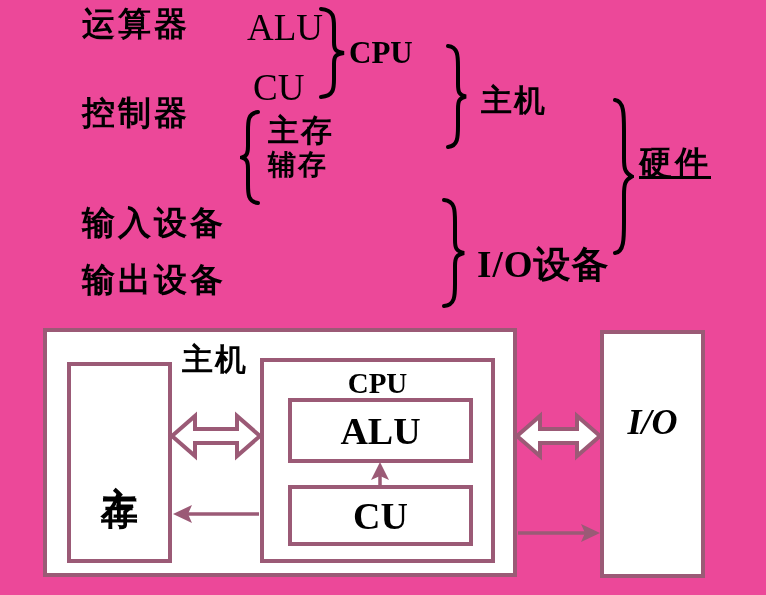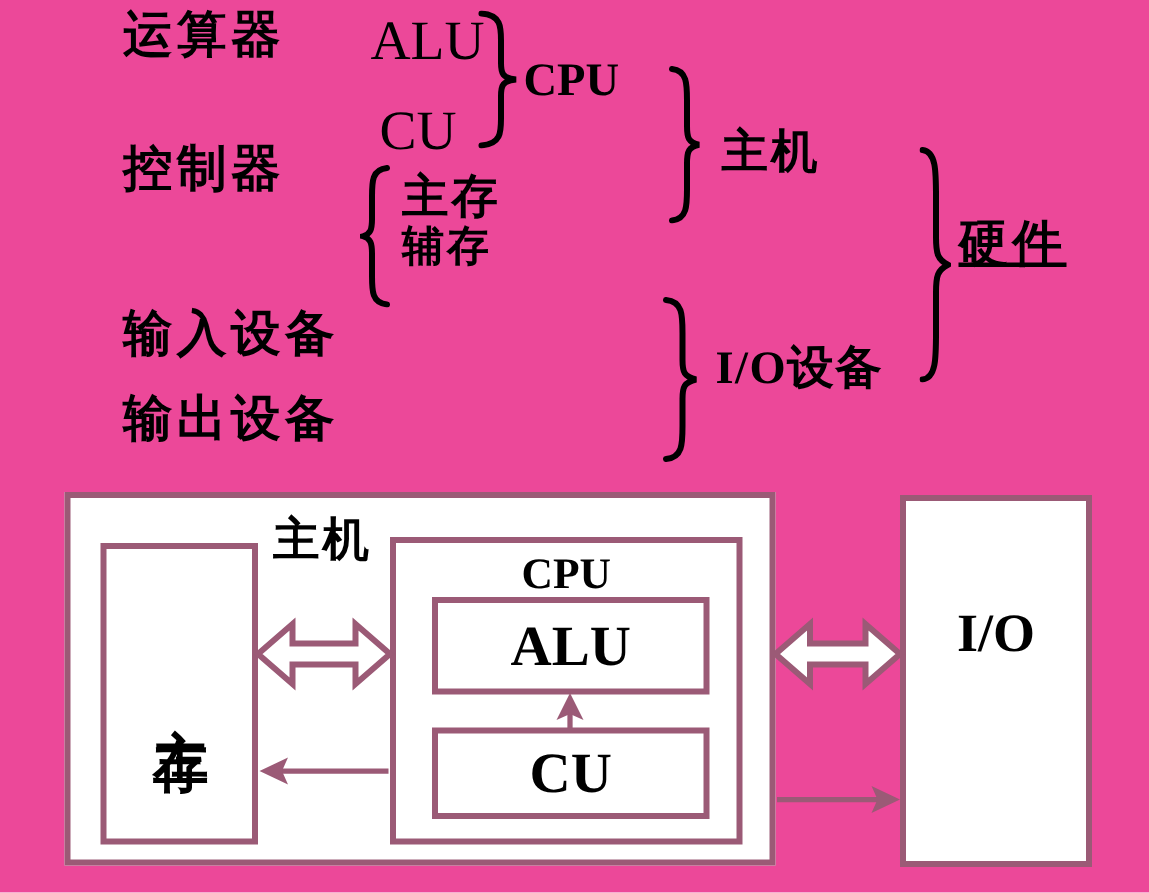--- a/index.html
+++ b/index.html
@@ -50,21 +50,21 @@
     <path d="M 2,2 C 12,3 12,12 12,23 L 12,40 C 12,48 13,51 20,52.5 C 13,54 12,57 12,65 L 12,82 C 12,93 12,102 2,103" fill="none" stroke="#000" stroke-width="4" stroke-linecap="round"></path>
   </svg>
   <div class="t zh" style="left:481px; top:85px; font-size:31px; letter-spacing:2px;">主机</div>
 
   <div class="t zh" style="left:82px; top:264px; font-size:33px;">输出设备</div>
   <div class="t zh" style="left:82px; top:207px; font-size:33px;">输入设备</div>
 
   <svg class="brace" style="left:442px; top:198px;" width="24" height="110" viewBox="0 0 24 110">
     <path d="M 2,2 C 13,3 13,12 13,24 L 13,42 C 13,50 14,53 22,55 C 14,57 13,60 13,68 L 13,86 C 13,98 13,107 2,108" fill="none" stroke="#000" stroke-width="4" stroke-linecap="round"></path>
   </svg>
-  <div class="t bold" style="left:477px; top:229px; font-size:31px; letter-spacing:1px;">I/O设备</div>
+  <div class="t bold" style="left:477px; top:246px; font-size:37px; letter-spacing:1px;">I/O设备</div>
 
   <svg class="brace" style="left:613px; top:98px;" width="21" height="157" viewBox="0 0 21 157">
     <path d="M 2,2 C 11,3 11,16 11,33 L 11,60 C 11,71 12,75 19,78.5 C 12,82 11,86 11,97 L 11,124 C 11,141 11,154 2,155" fill="none" stroke="#000" stroke-width="4" stroke-linecap="round"></path>
   </svg>
   <div class="t zh" style="left:639px; top:147px; font-size:33px;text-decoration:underline;">硬件</div>
 
   <div class="box" style="left:43px; top:328px; width:474px; height:249px;">
     <div class="t zh" style="left:135px; top:12px; font-size:31px; letter-spacing:2px;">主机</div>
   </div>
 
@@ -77,21 +77,21 @@
   </div>
 
   <div class="box flexc" style="left:288px; top:398px; width:185px; height:65px;">
     <div class="bold" style="font-size:38px;">ALU</div>
   </div>
 
   <div class="box flexc" style="left:288px; top:485px; width:185px; height:61px;">
     <div class="bold" style="font-size:38px;">CU</div>
   </div>
 
-  <div class="box" style="left:600px; top:330px; width:128px; height:248px;">
+  <div class="box" style="left:600px; top:330px; width:105px; height:248px;font-style:italic;">
     <div class="t bold" style="left:50%; transform:translateX(-50%); top:70px; font-size:36px;">I/O</div>
   </div>
 
   <svg class="overlay" width="766" height="595" viewBox="0 0 766 595">
     <polygon points="172,436 195,416 195,429 237,429 237,416 260,436 237,456 237,443 195,443 195,456" fill="#ffffff" stroke="#9b5a76" stroke-width="4"></polygon>
     <polygon points="517,436 540,416 540,429 577,429 577,416 600,436 577,456 577,443 540,443 540,456" fill="#ffffff" stroke="#9b5a76" stroke-width="4"></polygon>
 
     <g>
       <line x1="259" y1="514" x2="186" y2="514" stroke="#9b5a76" stroke-width="3.5"></line>
       <polygon points="173,514 192,505 188,514 192,523" fill="#9b5a76"></polygon>

